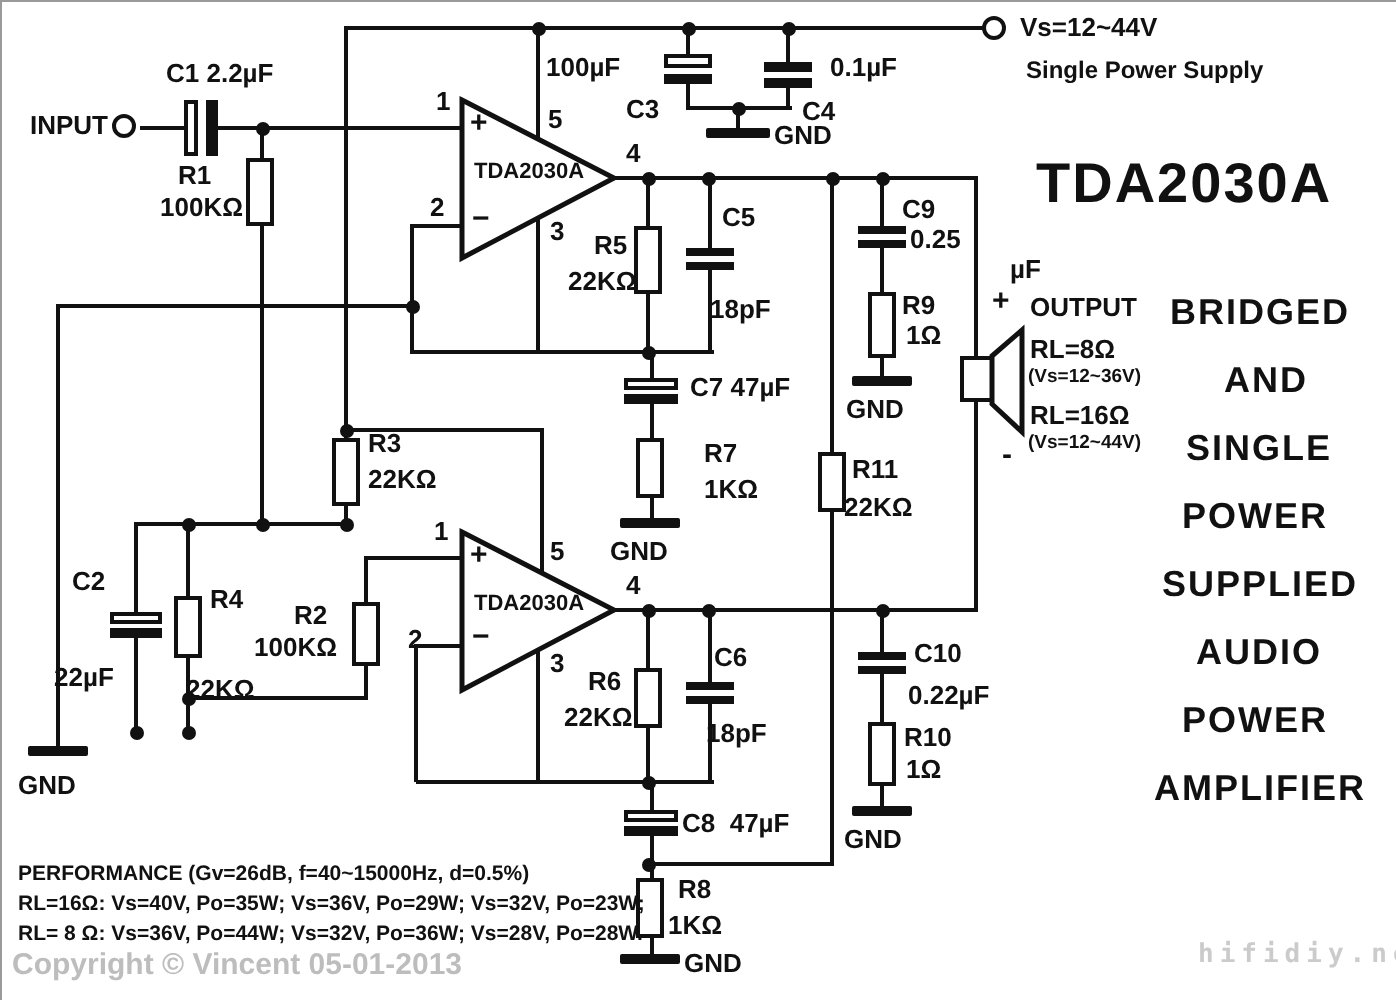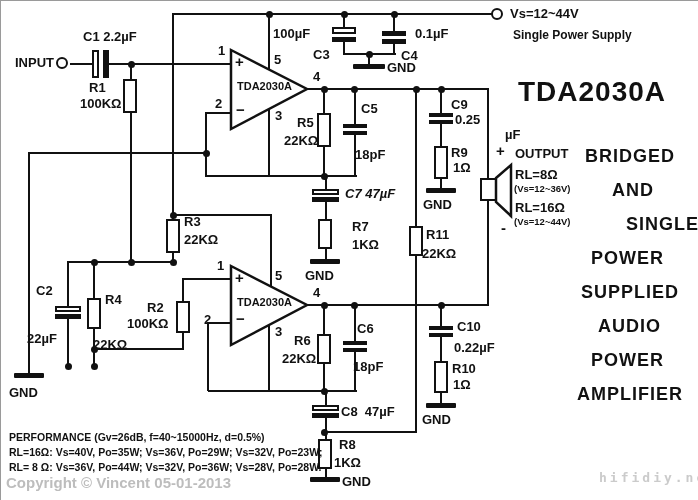--- a/index.html
+++ b/index.html
@@ -214,21 +214,21 @@
       <span class="t pin" style="left: 274px; top: 268px;">5</span>
       <span class="t pin" style="left: 274px; top: 324px;">3</span>
       <span class="t pin" style="left: 312px; top: 285px;">4</span>
       <span class="t sign" style="left: 234px; top: 269px;">+</span>
       <span class="t sign" style="left: 235px; top: 310px;">−</span>
       <span class="t chip" style="left: 236px; top: 296px;">TDA2030A</span>
       <span class="t lbl" style="left: 296px; top: 115px;">R5</span>
       <span class="t lbl" style="left: 283px; top: 133px;">22KΩ</span>
       <span class="t lbl" style="left: 360px; top: 101px;">C5</span>
       <span class="t lbl" style="left: 354px; top: 147px;">18pF</span>
-      <span class="t lbl" style="left: 344px; top: 186px; font-style: italic;">C7 47µF</span>
+      <span class="t lbl" style="left: 344px; top: 186px;">C7 47µF</span>
       <span class="t lbl" style="left: 351px; top: 219px;">R7</span>
       <span class="t lbl" style="left: 351px; top: 237px;">1KΩ</span>
       <span class="t lbl" style="left: 304px; top: 268px;">GND</span>
       <span class="t lbl" style="left: 183px; top: 214px;">R3</span>
       <span class="t lbl" style="left: 183px; top: 232px;">22KΩ</span>
       <span class="t lbl" style="left: 35px; top: 283px;">C2</span>
       <span class="t lbl" style="left: 26px; top: 331px;">22µF</span>
       <span class="t lbl" style="left: 104px; top: 292px;">R4</span>
       <span class="t lbl" style="left: 92px; top: 337px;">22KΩ</span>
       <span class="t lbl" style="left: 146px; top: 300px;">R2</span>
@@ -258,21 +258,21 @@
       <span class="t sign" style="left: 495px; top: 142px;">+</span>
       <span class="t sign" style="left: 500px; top: 219px;">-</span>
       <span class="t lbl" style="left: 514px; top: 146px;">OUTPUT</span>
       <span class="t lbl" style="left: 514px; top: 167px;">RL=8Ω</span>
       <span class="t small" style="left: 513px; top: 183px;">(Vs=12~36V)</span>
       <span class="t lbl" style="left: 514px; top: 200px;">RL=16Ω</span>
       <span class="t small" style="left: 513px; top: 216px;">(Vs=12~44V)</span>
       <span class="t title" style="left: 517px; top: 76px;">TDA2030A</span>
       <span class="t word" style="left: 584px; top: 146px;">BRIDGED</span>
       <span class="t word" style="left: 611px; top: 180px;">AND</span>
-      <span class="t word" style="left: 592px; top: 214px; margin-left: 33px;">SINGLE</span>
+      <span class="t word" style="left: 592px; top: 214px;">SINGLE</span>
       <span class="t word" style="left: 590px; top: 248px;">POWER</span>
       <span class="t word" style="left: 580px; top: 282px;">SUPPLIED</span>
       <span class="t word" style="left: 597px; top: 316px;">AUDIO</span>
       <span class="t word" style="left: 590px; top: 350px;">POWER</span>
       <span class="t word" style="left: 576px; top: 384px;">AMPLIFIER</span>
       <span class="t perf" style="left: 8px; top: 431px;">PERFORMANCE (Gv=26dB, f=40~15000Hz, d=0.5%)</span>
       <span class="t perf" style="left: 8px; top: 446px;">RL=16Ω: Vs=40V, Po=35W; Vs=36V, Po=29W; Vs=32V, Po=23W;</span>
       <span class="t perf" style="left: 8px; top: 461px;">RL= 8 Ω: Vs=36V, Po=44W; Vs=32V, Po=36W; Vs=28V, Po=28W.</span>
       <span class="t copy" style="left: 5px; top: 474px;">Copyright © Vincent 05-01-2013</span>
       <span class="t wm" style="left: 598px; top: 470px;">hifidiy.net</span>

